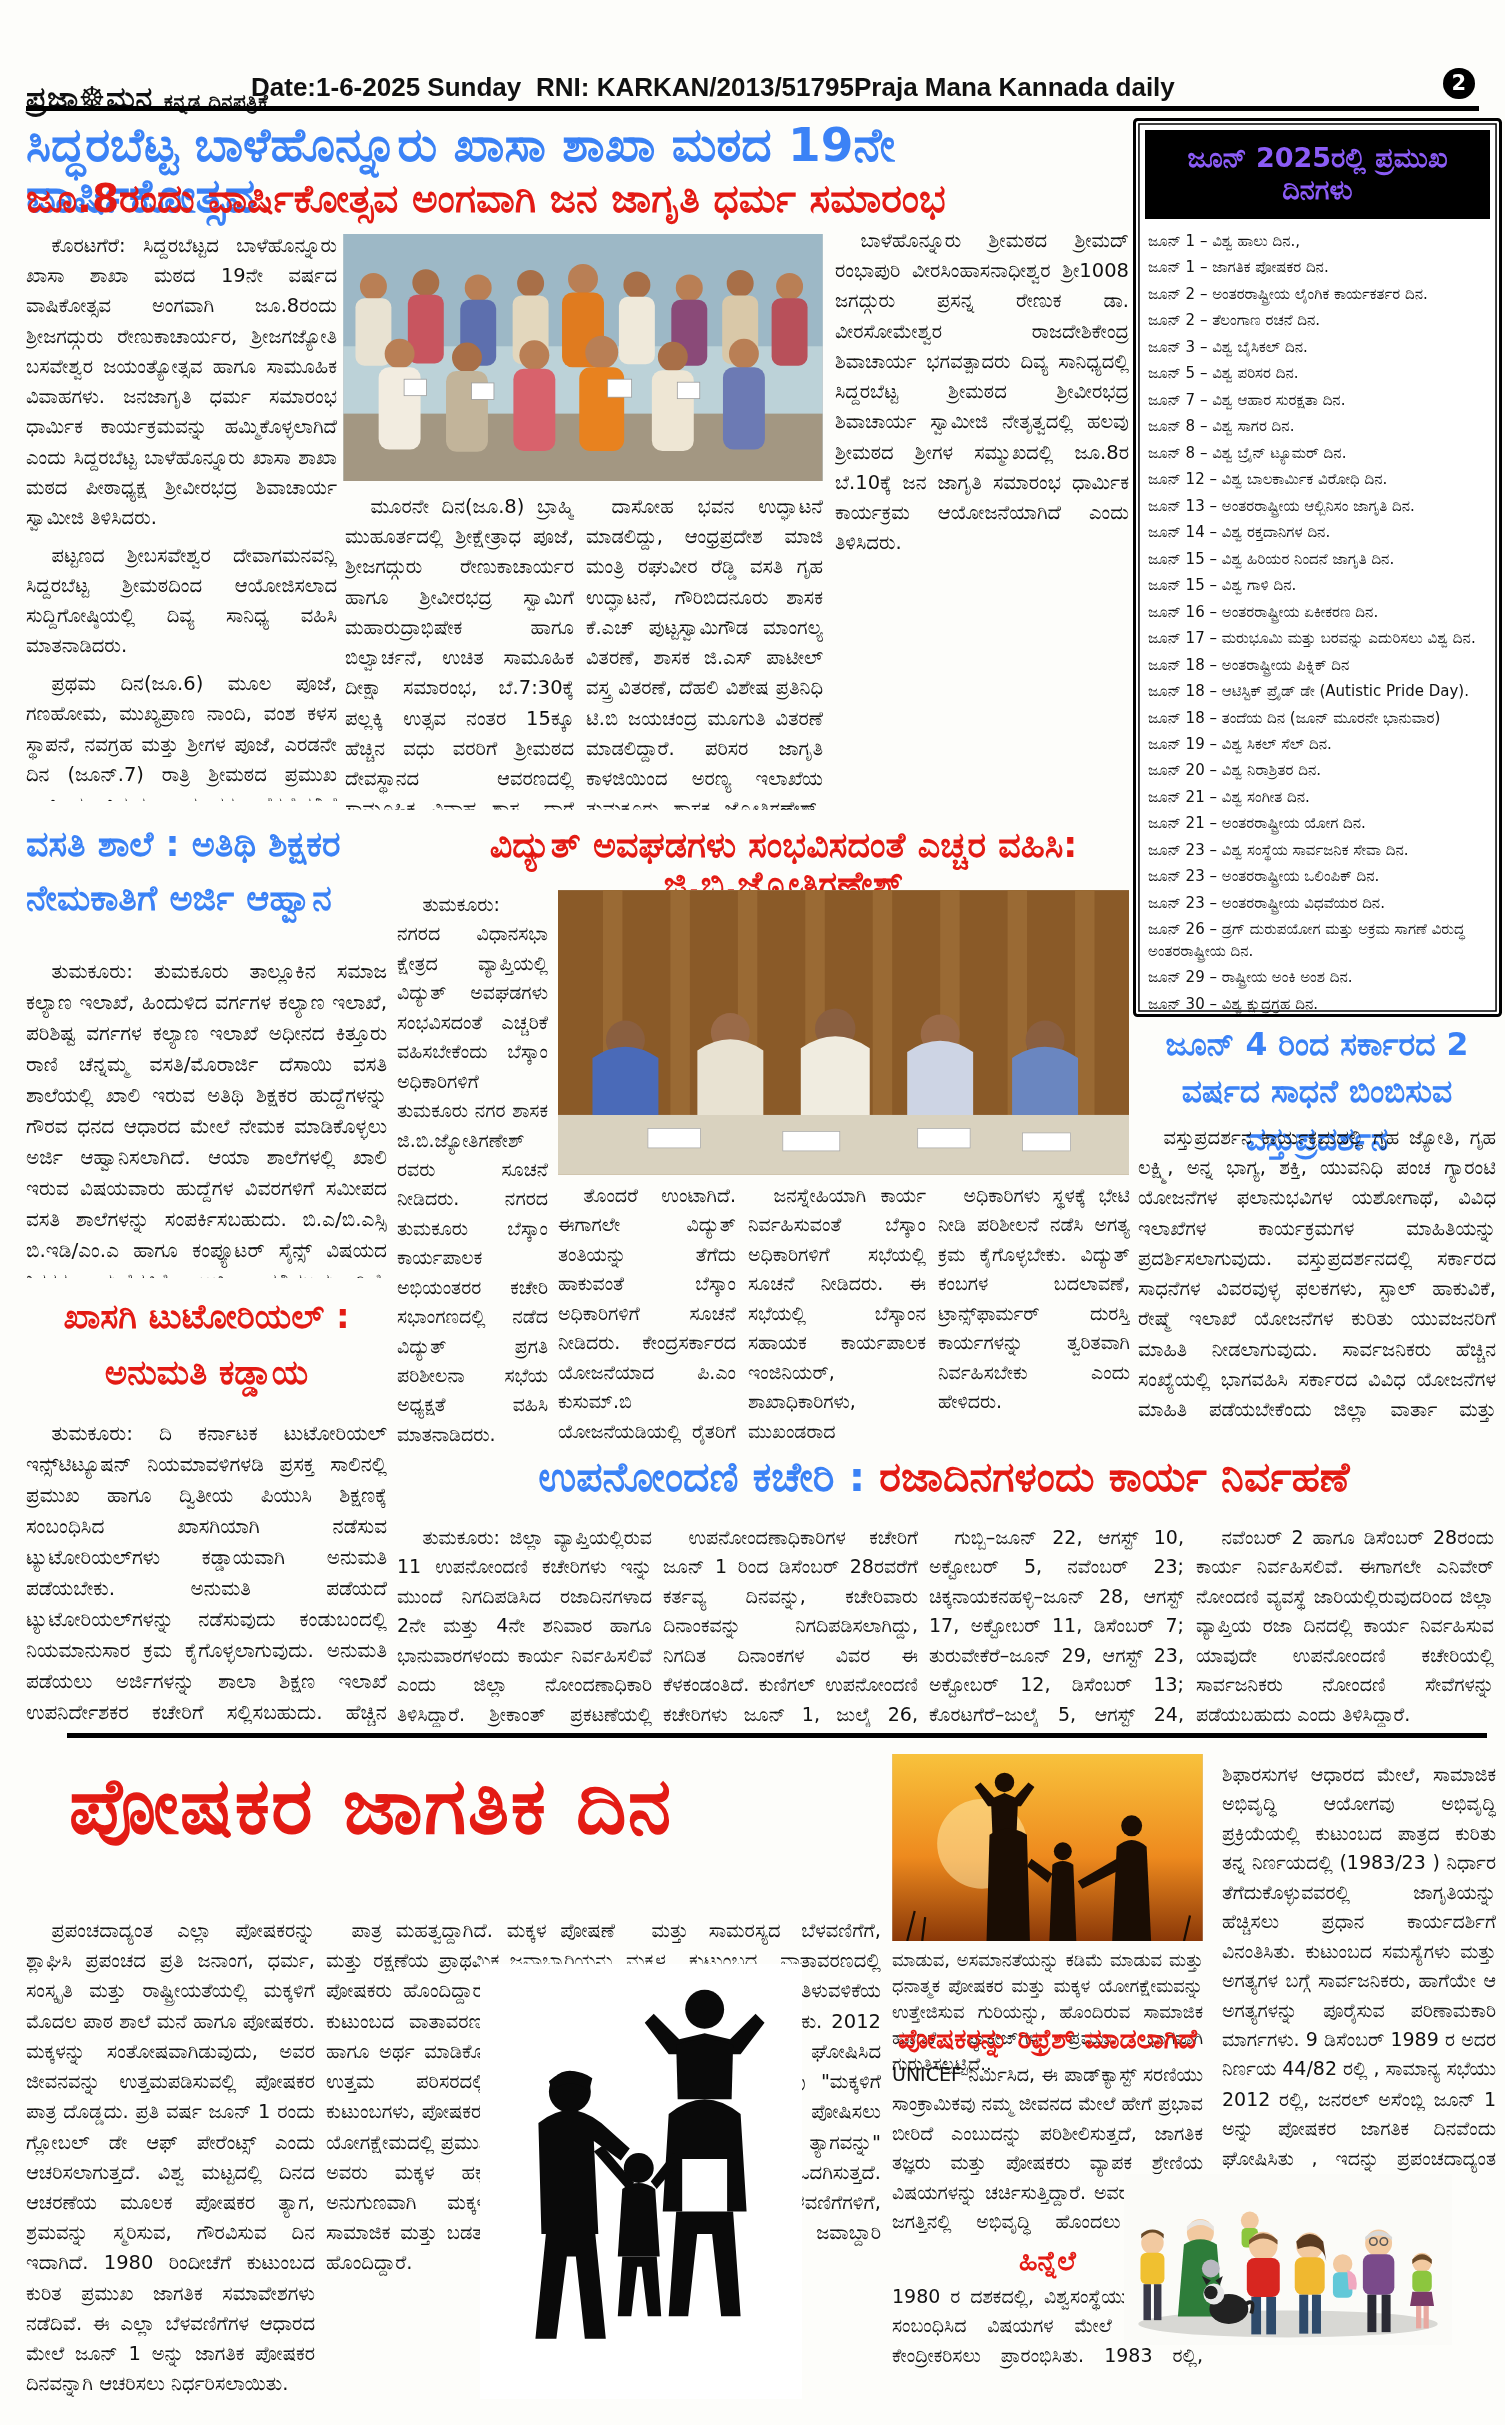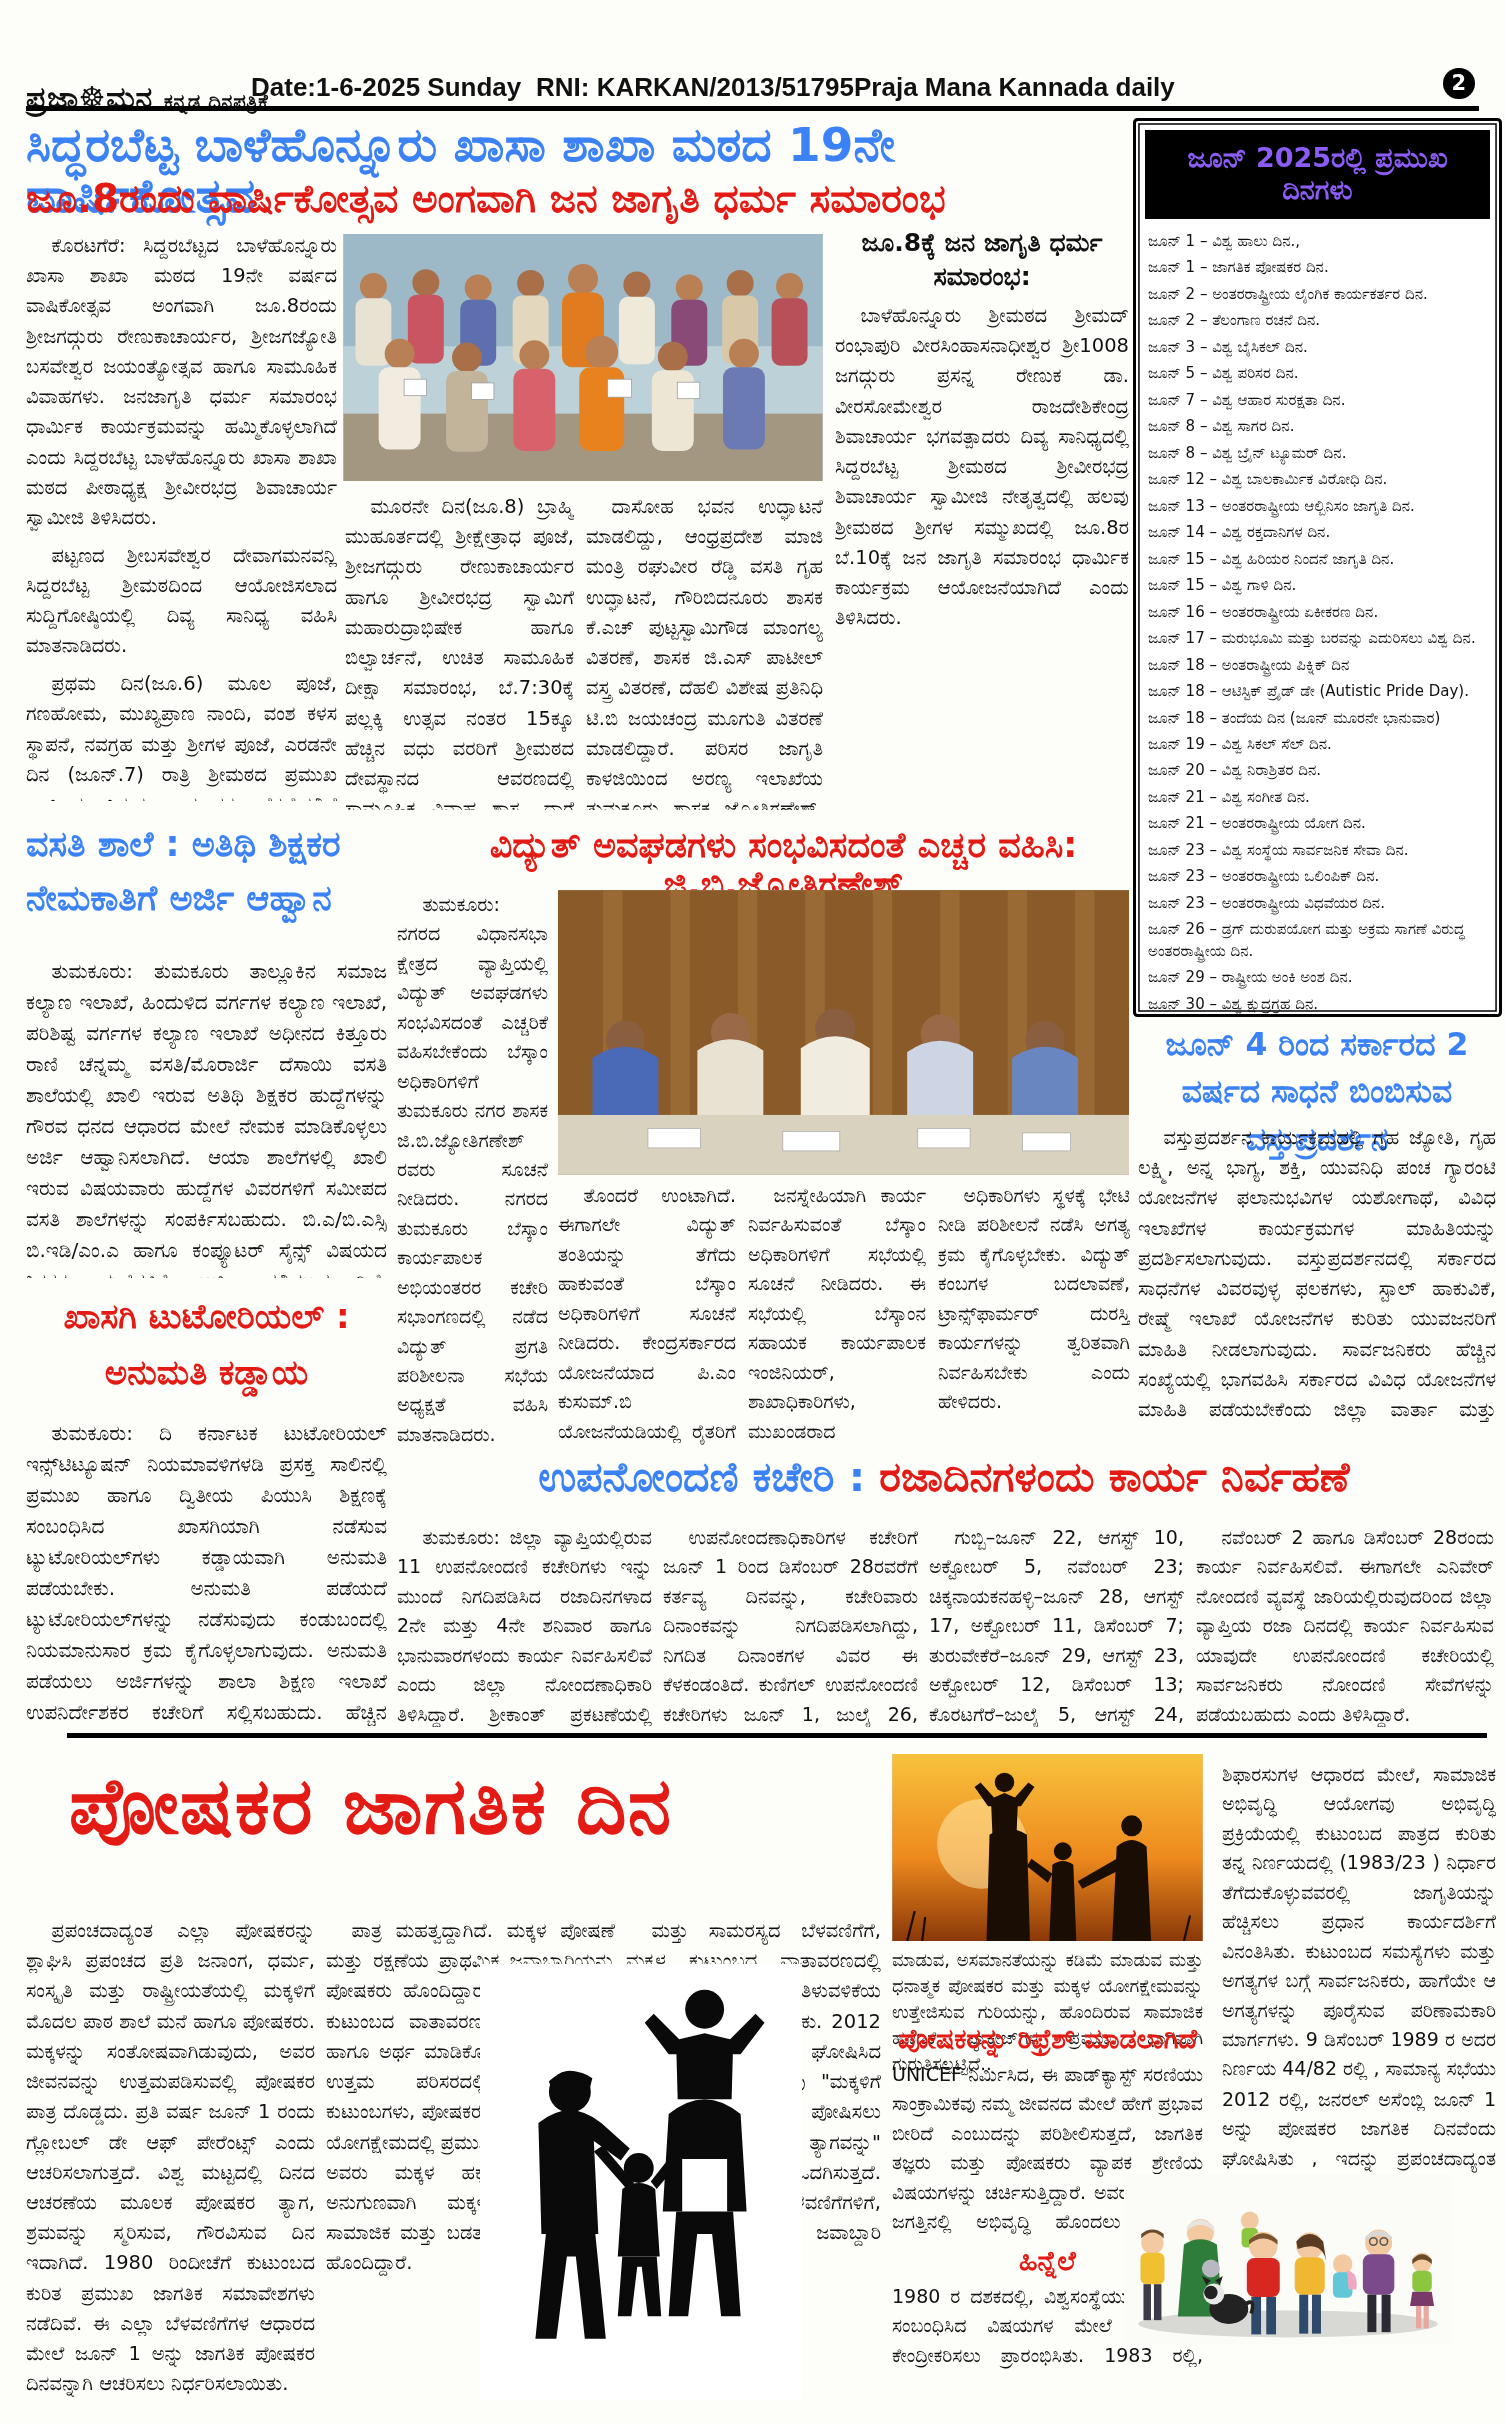--- a/index.html
+++ b/index.html
@@ -138,21 +138,20 @@
     </svg>
   </div>
 
   <div class="col" style="left:345px;top:492px;width:229px;height:318px;">
     <p>ಮೂರನೇ ದಿನ(ಜೂ.8) ಬ್ರಾಹ್ಮಿ ಮುಹೂರ್ತದಲ್ಲಿ ಶ್ರೀಕ್ಷೇತ್ರಾಧ ಪೂಜೆ, ಶ್ರೀಜಗದ್ಗುರು ರೇಣುಕಾಚಾರ್ಯರ ಹಾಗೂ ಶ್ರೀವೀರಭದ್ರ ಸ್ವಾಮಿಗೆ ಮಹಾರುದ್ರಾಭಿಷೇಕ ಹಾಗೂ ಬಿಲ್ವಾರ್ಚನೆ, ಉಚಿತ ಸಾಮೂಹಿಕ ದೀಕ್ಷಾ ಸಮಾರಂಭ, ಬೆ.7:30ಕ್ಕೆ ಪಲ್ಲಕ್ಕಿ ಉತ್ಸವ ನಂತರ 15ಕ್ಕೂ ಹೆಚ್ಚಿನ ವಧು ವರರಿಗೆ ಶ್ರೀಮಠದ ದೇವಸ್ಥಾನದ ಆವರಣದಲ್ಲಿ ಸಾಮೂಹಿಕ ವಿವಾಹ ಶಾಸ್ತ್ರ, ಧಾರೆ ಕಾರ್ಯಗಳು ನಡೆಯಲಿದೆ ಎಂದು ಹೇಳಿದರು. ಕೇಂದ್ರ ಮತ್ತು ರಾಜ್ಯ ಸಚಿವರಿಗೆ ಆಹ್ವಾನ:</p>
   </div>
   <div class="col" style="left:586px;top:492px;width:237px;height:318px;">
     <p>ದಾಸೋಹ ಭವನ ಉದ್ಘಾಟನೆ ಮಾಡಲಿದ್ದು, ಆಂಧ್ರಪ್ರದೇಶ ಮಾಜಿ ಮಂತ್ರಿ ರಘುವೀರ ರೆಡ್ಡಿ ವಸತಿ ಗೃಹ ಉದ್ಘಾಟನೆ, ಗೌರಿಬಿದನೂರು ಶಾಸಕ ಕೆ.ಎಚ್ ಪುಟ್ಟಸ್ವಾಮಿಗೌಡ ಮಾಂಗಲ್ಯ ವಿತರಣೆ, ಶಾಸಕ ಜಿ.ಎಸ್ ಪಾಟೀಲ್ ವಸ್ತ್ರ ವಿತರಣೆ, ದೆಹಲಿ ವಿಶೇಷ ಪ್ರತಿನಿಧಿ ಟಿ.ಬಿ ಜಯಚಂದ್ರ ಮೂಗುತಿ ವಿತರಣೆ ಮಾಡಲಿದ್ದಾರೆ. ಪರಿಸರ ಜಾಗೃತಿ ಕಾಳಜಿಯಿಂದ ಅರಣ್ಯ ಇಲಾಖೆಯ ತುಮಕೂರು ಶಾಸಕ ಜ್ಯೋತಿಗಣೇಶ್, ಭಾನುವಾರದಂದು ಅಧ್ಯಕ್ಷತೆ ವಹಿಸಲಿದ್ದಾರೆ.</p>
   </div>
   <div class="col" style="left:835px;top:226px;width:294px;height:585px;">
-    <div class="subhead" style="font-size:25px;line-height:1.35;margin-bottom:7.5px;">ಜೂ.8ಕ್ಕೆ ಜನ ಜಾಗೃತಿ ಧರ್ಮ ಸಮಾರಂಭ:</div>
     <p>ಬಾಳೆಹೊನ್ನೂರು ಶ್ರೀಮಠದ ಶ್ರೀಮದ್ ರಂಭಾಪುರಿ ವೀರಸಿಂಹಾಸನಾಧೀಶ್ವರ ಶ್ರೀ1008 ಜಗದ್ಗುರು ಪ್ರಸನ್ನ ರೇಣುಕ ಡಾ. ವೀರಸೋಮೇಶ್ವರ ರಾಜದೇಶಿಕೇಂದ್ರ ಶಿವಾಚಾರ್ಯ ಭಗವತ್ಪಾದರು ದಿವ್ಯ ಸಾನಿಧ್ಯದಲ್ಲಿ ಸಿದ್ದರಬೆಟ್ಟ ಶ್ರೀಮಠದ ಶ್ರೀವೀರಭದ್ರ ಶಿವಾಚಾರ್ಯ ಸ್ವಾಮೀಜಿ ನೇತೃತ್ವದಲ್ಲಿ ಹಲವು ಶ್ರೀಮಠದ ಶ್ರೀಗಳ ಸಮ್ಮುಖದಲ್ಲಿ ಜೂ.8ರ ಬೆ.10ಕ್ಕೆ ಜನ ಜಾಗೃತಿ ಸಮಾರಂಭ ಧಾರ್ಮಿಕ ಕಾರ್ಯಕ್ರಮ ಆಯೋಜನೆಯಾಗಿದೆ ಎಂದು ತಿಳಿಸಿದರು.</p>
   </div>
 
   <div class="june-box">
     <div class="june-head">ಜೂನ್ 2025ರಲ್ಲಿ ಪ್ರಮುಖ ದಿನಗಳು</div>
     <div class="june-list">
 
     <div>ಜೂನ್ 1 – ವಿಶ್ವ ಹಾಲು ದಿನ.,</div>
         <div>ಜೂನ್ 1 – ಜಾಗತಿಕ ಪೋಷಕರ ದಿನ.</div>
         <div>ಜೂನ್ 2 – ಅಂತರರಾಷ್ಟ್ರೀಯ ಲೈಂಗಿಕ ಕಾರ್ಯಕರ್ತರ ದಿನ.</div>

